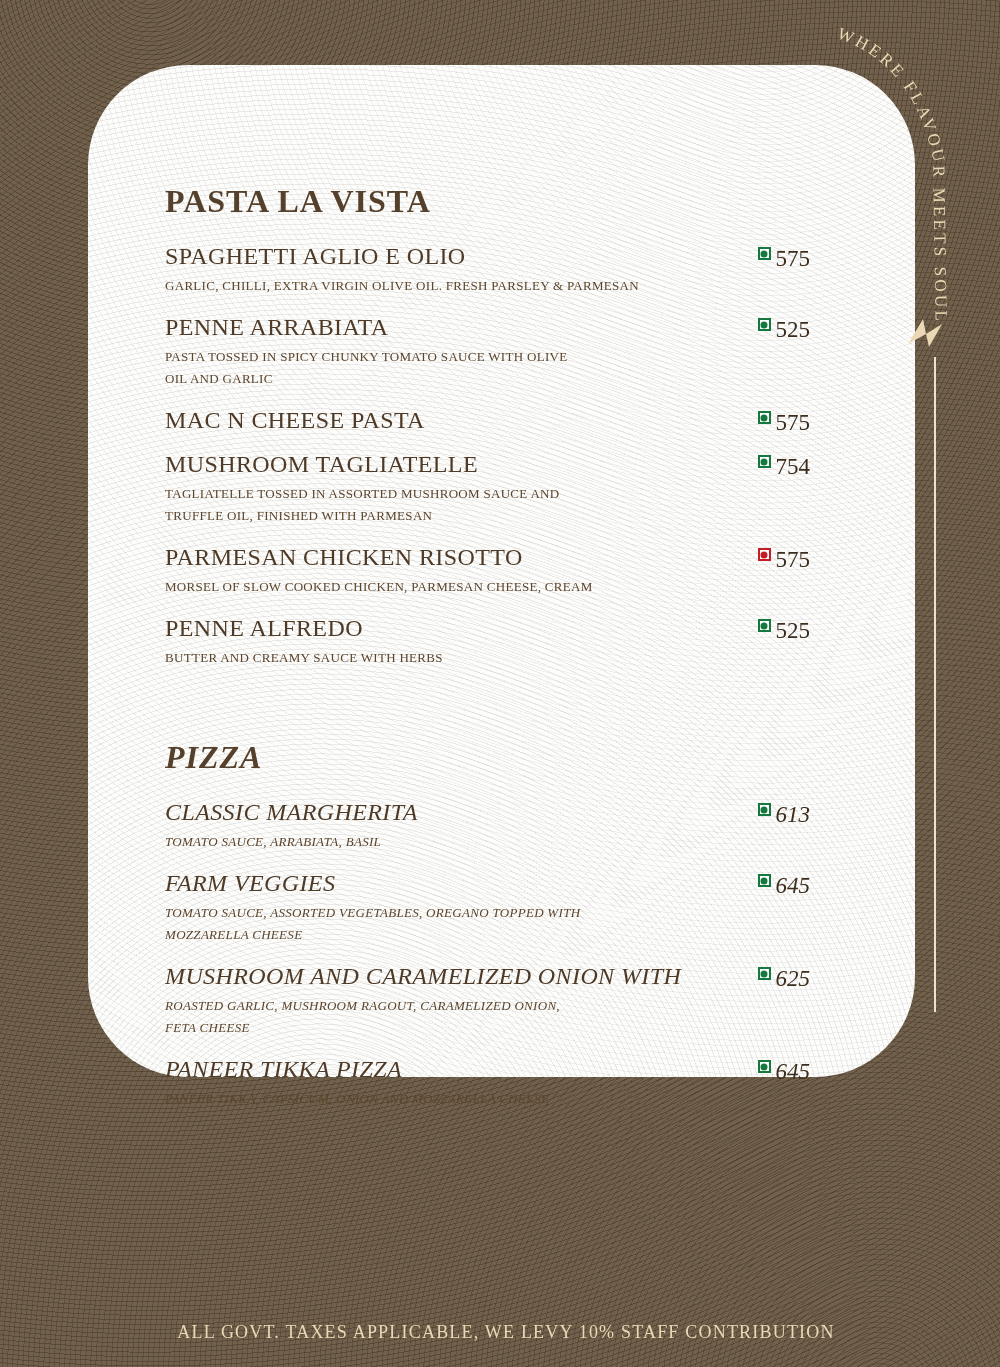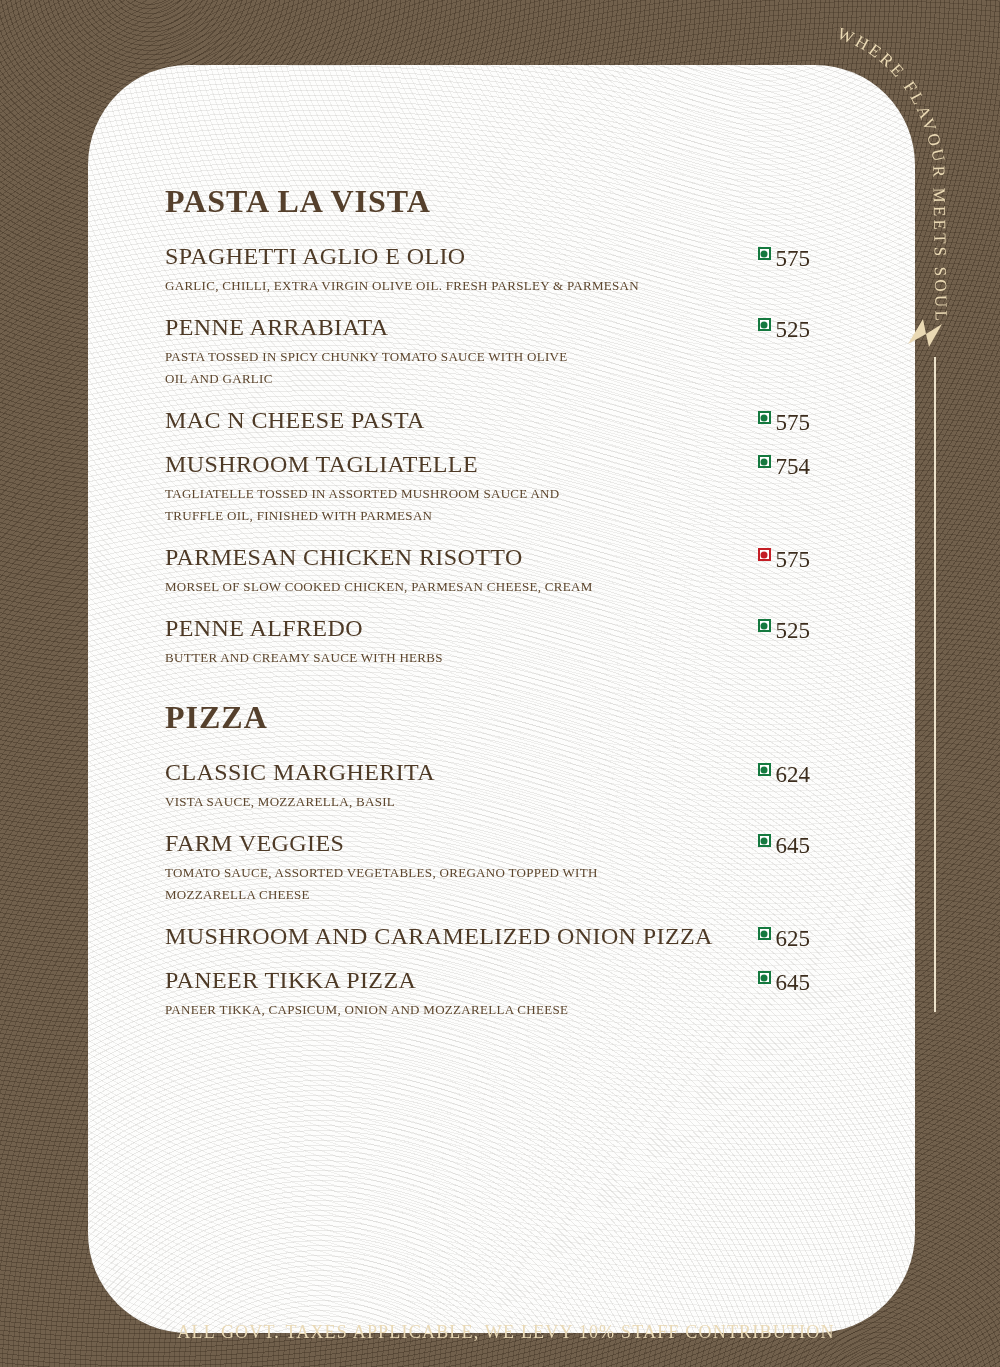--- a/index.html
+++ b/index.html
@@ -9,34 +9,34 @@
     background: #6f5e4b;
   }
   .page {
     position: relative; width: 1000px; height: 1367px; overflow: hidden;
     background:
       repeating-radial-gradient(circle at 15% -2%, rgba(56,43,29,0) 0 3.6px, rgba(56,43,29,0.40) 3.6px 4.6px),
       repeating-radial-gradient(circle at 88% 102%, rgba(56,43,29,0) 0 4.2px, rgba(56,43,29,0.30) 4.2px 5.2px),
       #71604c;
   }
   .card {
-    position: absolute; left: 88px; top: 65px; width: 827px; height: 1268px;
+    position: absolute; left: 88px; top: 65px; width: 827px; height: 1012px;
     border-radius: 100px; box-sizing: border-box;
     padding: 120px 105px 0 77px;
     background:
       repeating-radial-gradient(circle at 28% 112%, rgba(185,183,179,0) 0 4px, rgba(185,183,179,0.28) 4px 5px),
       repeating-radial-gradient(circle at 82% -12%, rgba(185,183,179,0) 0 4.6px, rgba(185,183,179,0.20) 4.6px 5.6px),
       #fdfdfc;
   }
   .section-title {
     margin: 0 0 27px 0;
     font-size: 32px; line-height: 33px; font-weight: 600;
     letter-spacing: 1px; color: #55402c;
   }
-  .section-pizza { margin-top: 32px; }
+  .section-pizza { margin-top: 72px; font-style: italic; }
   .item { margin-bottom: 19px; }
   .item-row { display: flex; justify-content: space-between; align-items: flex-start; }
   .item-name {
     font-size: 24px; line-height: 23px; color: #4e3a26;
     letter-spacing: 0.4px; font-weight: 500;
   }
   .price-group { display: flex; gap: 5px; padding-top: 2px; }
   .diet-icon {
     width: 13px; height: 13px; box-sizing: border-box;
     border: 2px solid #888; background: #ffffff;
@@ -152,46 +152,48 @@
     </section>
 
     <section class="section section-pizza">
       <h1 class="section-title">PIZZA</h1>
 
       <div class="item">
         <div class="item-row">
           <div class="item-name">CLASSIC MARGHERITA</div>
           <div class="price-group">
             <span class="diet-icon" data-diet="veg"></span>
-            <span class="price">624</span>
-          </div>
-        </div>
-        <div class="item-desc">VISTA SAUCE, MOZZARELLA, BASIL</div>
+            <span class="price">613</span>
+          </div>
+        </div>
+        <div class="item-desc">TOMATO SAUCE, ARRABIATA, BASIL</div>
       </div>
 
       <div class="item">
         <div class="item-row">
           <div class="item-name">FARM VEGGIES</div>
           <div class="price-group">
             <span class="diet-icon" data-diet="veg"></span>
             <span class="price">645</span>
           </div>
         </div>
         <div class="item-desc">TOMATO SAUCE, ASSORTED VEGETABLES, OREGANO TOPPED WITH
 MOZZARELLA CHEESE</div>
       </div>
 
       <div class="item">
         <div class="item-row">
-          <div class="item-name">MUSHROOM AND CARAMELIZED ONION PIZZA</div>
+          <div class="item-name">MUSHROOM AND CARAMELIZED ONION WITH</div>
           <div class="price-group">
             <span class="diet-icon" data-diet="veg"></span>
             <span class="price">625</span>
           </div>
         </div>
+        <div class="item-desc">ROASTED GARLIC, MUSHROOM RAGOUT, CARAMELIZED ONION,
+FETA CHEESE</div>
       </div>
 
       <div class="item">
         <div class="item-row">
           <div class="item-name">PANEER TIKKA PIZZA</div>
           <div class="price-group">
             <span class="diet-icon" data-diet="veg"></span>
             <span class="price">645</span>
           </div>
         </div>

